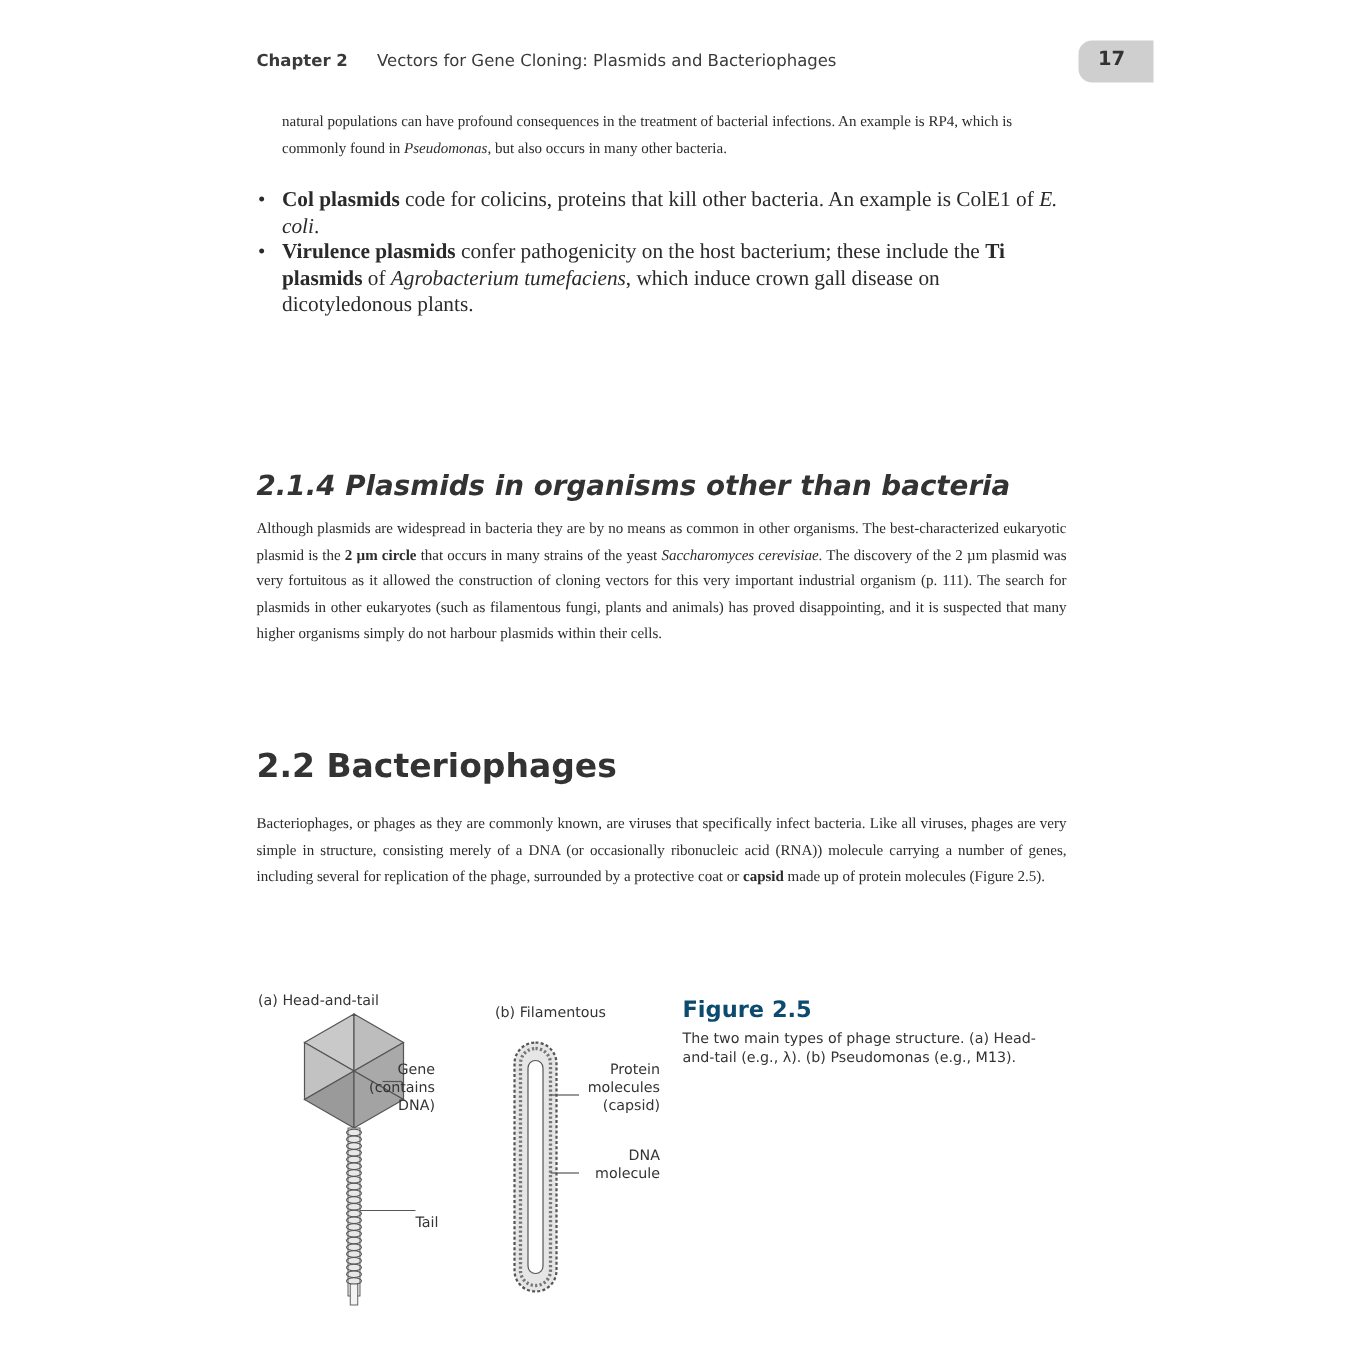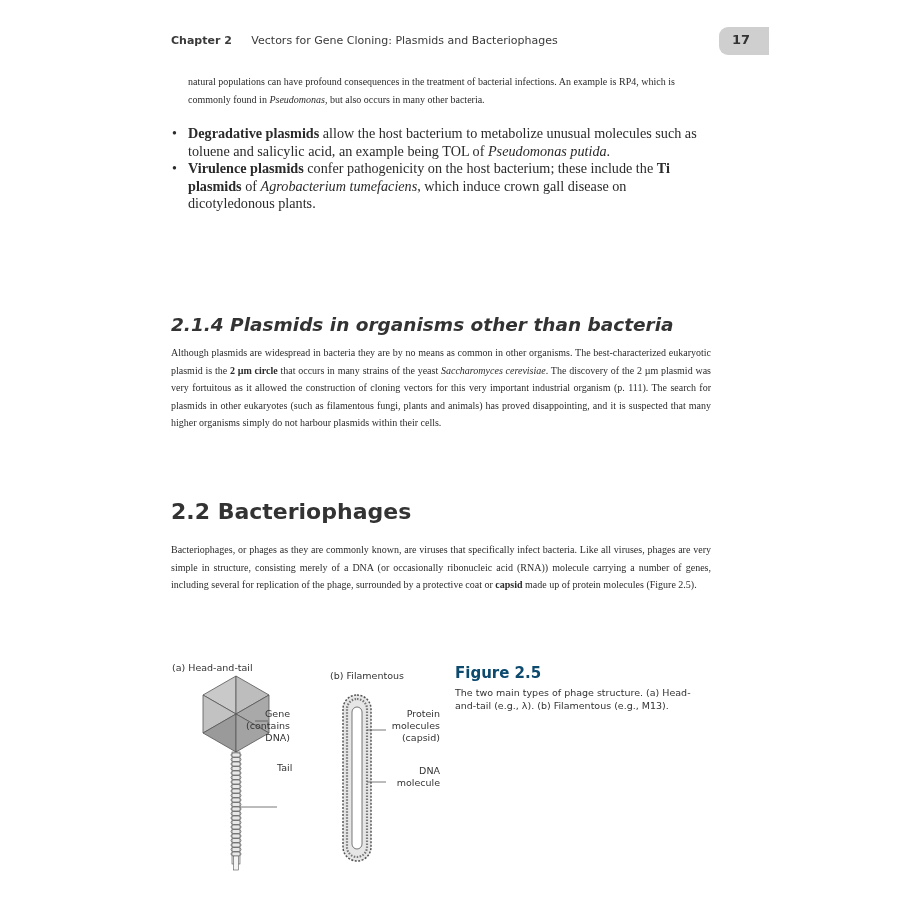--- a/index.html
+++ b/index.html
@@ -37,21 +37,21 @@
 <div class="running-head sans">
   <b>Chapter 2</b>
   <span>Vectors for Gene Cloning: Plasmids and Bacteriophages</span>
 </div>
 <div class="page-tab"></div>
 <div class="page-num sans">17</div>
 
 <div class="body-text serif p1"><span>natural populations can have profound consequences in the treatment of bacterial infections. An example is RP4, which is commonly found in </span><span class="ital">Pseudomonas</span><span>, but also occurs in many other bacteria.</span></div>
 
 <ul class="bullets serif">
-  <li><span class="bold">Degradative plasmids</span><span> allow the host bacterium to metabolize unusual molecules such as toluene and salicylic acid, an example being TOL of </span><span class="ital">Pseudomonas putida</span><span>.</span></li>
+  <li><span class="bold">Col plasmids</span><span> code for colicins, proteins that kill other bacteria. An example is ColE1 of </span><span class="ital">E. coli</span><span>.</span></li>
   <li><span class="bold">Virulence plasmids</span><span> confer pathogenicity on the host bacterium; these include the </span><span class="bold">Ti plasmids</span><span> of </span><span class="ital">Agrobacterium tumefaciens</span><span>, which induce crown gall disease on dicotyledonous plants.</span></li>
 </ul>
 
 <div class="h3 sans">2.1.4  Plasmids in organisms other than bacteria</div>
 <div class="body-text serif p2"><span>Although plasmids are widespread in bacteria they are by no means as common in other organisms. The best-characterized eukaryotic plasmid is the </span><span class="bold">2 µm circle</span><span> that occurs in many strains of the yeast </span><span class="ital">Saccharomyces cerevisiae</span><span>. The discovery of the 2 µm plasmid was very fortuitous as it allowed the construction of cloning vectors for this very important industrial organism (p. 111). The search for plasmids in other eukaryotes (such as filamentous fungi, plants and animals) has proved disappointing, and it is suspected that many higher organisms simply do not harbour plasmids within their cells.</span></div>
 
 <div class="h2 sans">2.2  Bacteriophages</div>
 <div class="body-text serif p3"><span>Bacteriophages, or phages as they are commonly known, are viruses that specifically infect bacteria. Like all viruses, phages are very simple in structure, consisting merely of a DNA (or occasionally ribonucleic acid (RNA)) molecule carrying a number of genes, including several for replication of the phage, surrounded by a protective coat or </span><span class="bold">capsid</span><span> made up of protein molecules (Figure 2.5).</span></div>
 
 <svg class="fig-svg" width="300" height="230" viewBox="0 0 300 230">
@@ -105,22 +105,22 @@
   <line x1="207" y1="75" x2="226" y2="75" stroke="#555" stroke-width="0.8"></line>
   <line x1="207" y1="127" x2="226" y2="127" stroke="#555" stroke-width="0.8"></line>
 </svg>
 
 <div class="fig-label sans" style="left:172px;top:662px;text-align:right;">(a) Head-and-tail</div>
 <div class="fig-label sans" style="left:330px;top:670px;">(b) Filamentous</div>
 
 <div class="fig-label sans" style="left:264px;top:708px;text-align:right;width:26px;">Gene</div>
 <div class="fig-label sans" style="left:242px;top:720px;text-align:right;width:48px;">(contains</div>
 <div class="fig-label sans" style="left:258px;top:732px;text-align:right;width:32px;">DNA)</div>
-<div class="fig-label sans" style="left:277px;top:762px;">Tail</div>
+<div class="fig-label sans" style="left:277px;top:810px;">Tail</div>
 
 <div class="fig-label sans" style="left:380px;top:708px;text-align:right;width:60px;">Protein</div>
 <div class="fig-label sans" style="left:380px;top:720px;text-align:right;width:60px;">molecules</div>
 <div class="fig-label sans" style="left:380px;top:732px;text-align:right;width:60px;">(capsid)</div>
 <div class="fig-label sans" style="left:380px;top:765px;text-align:right;width:60px;">DNA</div>
 <div class="fig-label sans" style="left:380px;top:777px;text-align:right;width:60px;">molecule</div>
 
 <div class="fig-title sans">Figure 2.5</div>
-<div class="fig-caption sans">The two main types of phage structure. (a) Head-and-tail (e.g., λ). (b) Filamentous (e.g., M13).</div>
+<div class="fig-caption sans">The two main types of phage structure. (a) Head-and-tail (e.g., λ). (b) Pseudomonas (e.g., M13).</div>
 
 </body></html>

